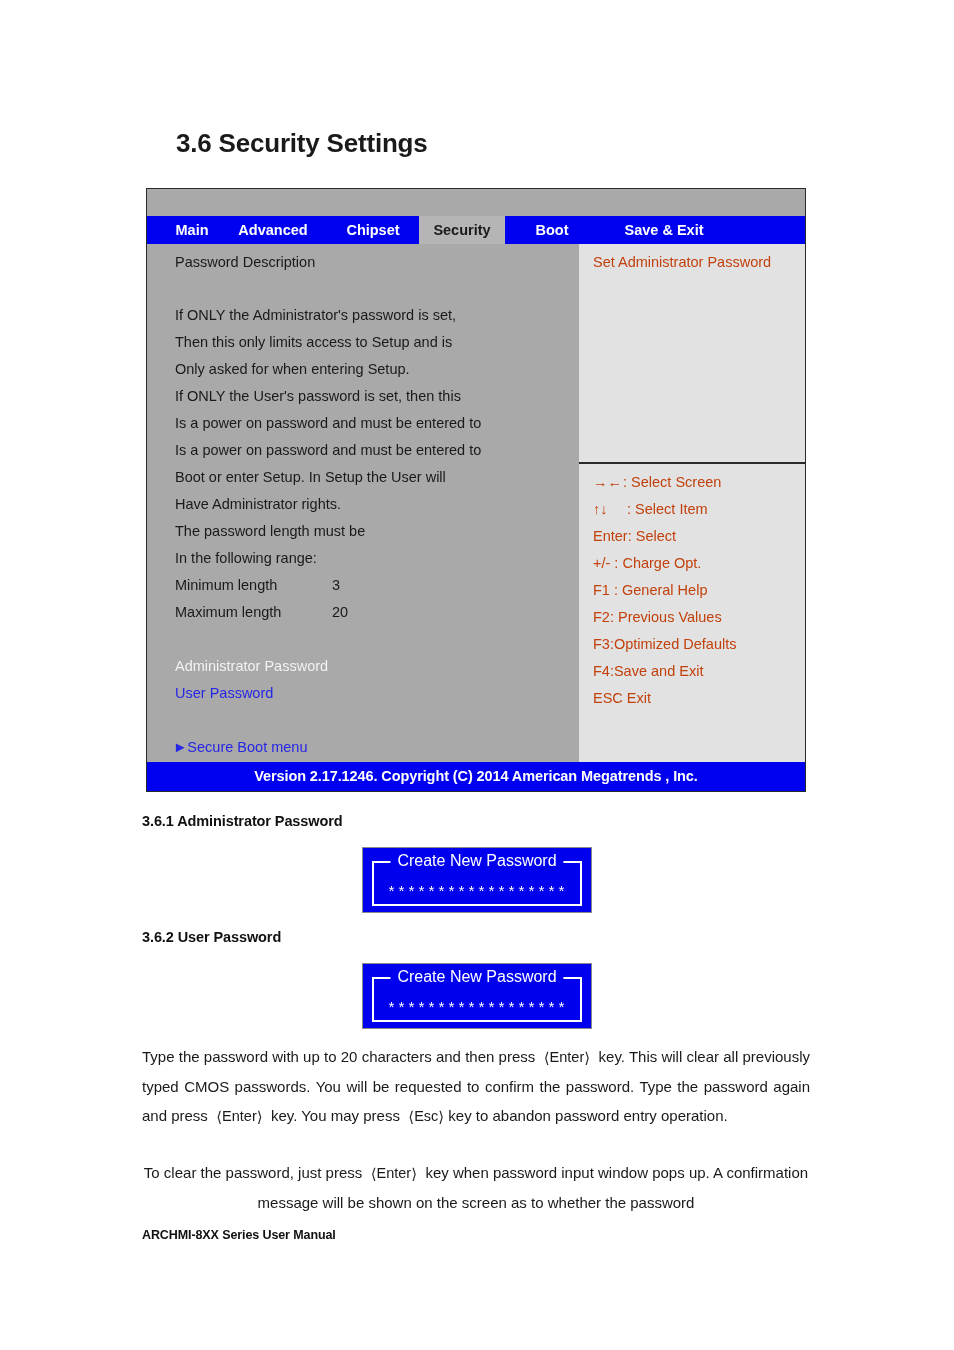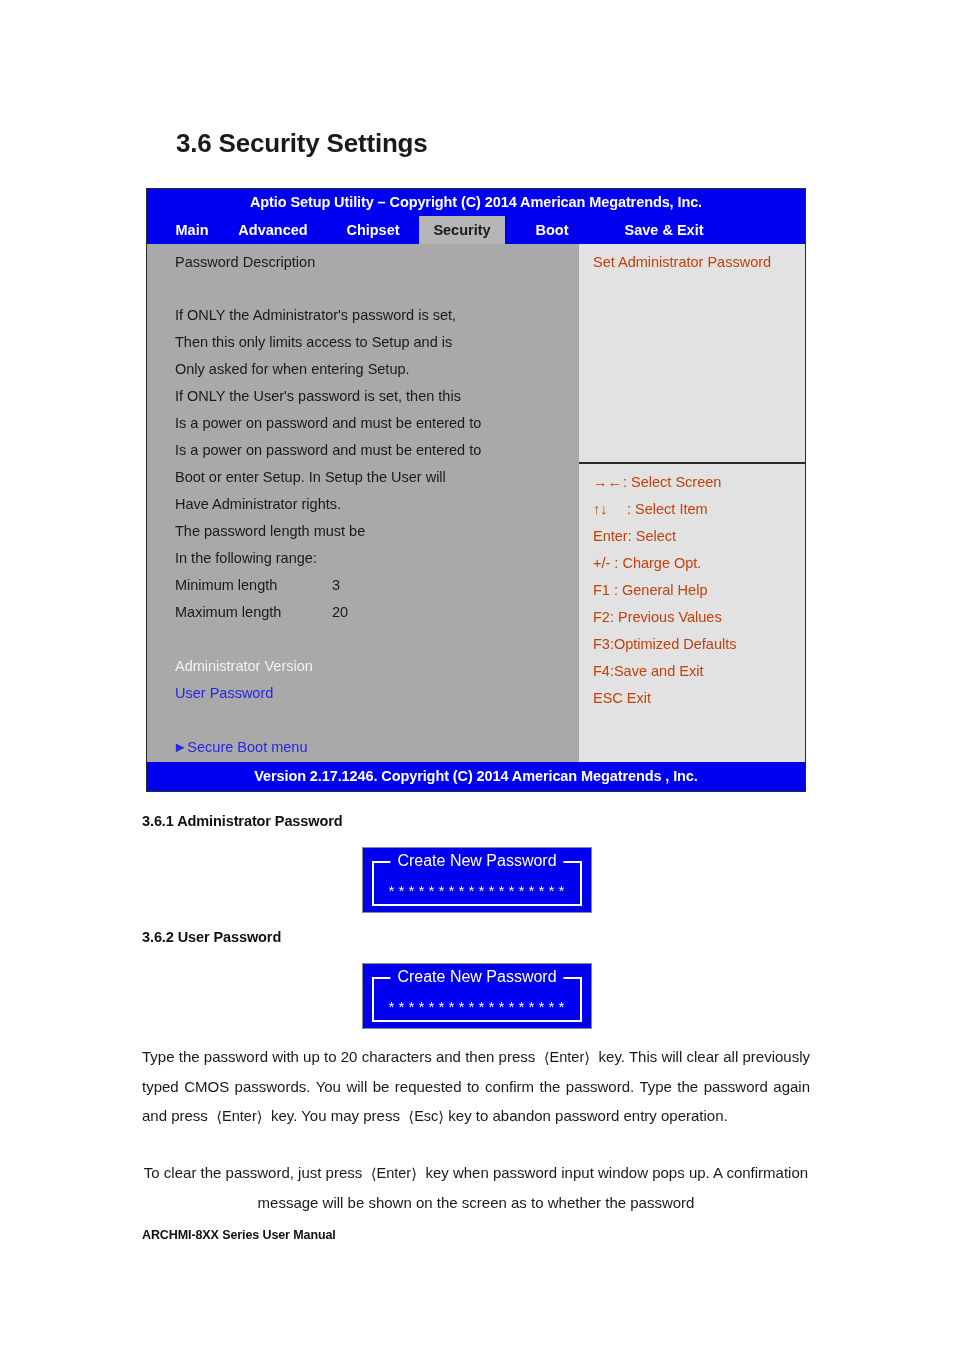--- a/index.html
+++ b/index.html
@@ -264,21 +264,20 @@
 </style>
 </head>
 <body>
 
 <div class="page">
 
   <div class="h-section">3.6 Security Settings</div>
 
   <div class="bios">
 
-    <div class="bios-titlebar">Aptio Setup Utility – Copyright (C) 2014 American Megatrends, Inc.</div>
 
     <div class="bios-tabs">
       <div class="bios-tab" id="tab-main">Main</div>
       <div class="bios-tab" id="tab-advanced">Advanced</div>
       <div class="bios-tab" id="tab-chipset">Chipset</div>
       <div class="bios-tab active" id="tab-security">Security</div>
       <div class="bios-tab" id="tab-boot">Boot</div>
       <div class="bios-tab" id="tab-saveexit">Save &amp; Exit</div>
     </div>
 
@@ -295,21 +294,21 @@
       <div class="ltext" style="top:252px;">Have Administrator rights.</div>
       <div class="ltext" style="top:279px;">The password length must be</div>
       <div class="ltext" style="top:306px;">In the following range:</div>
 
       <div class="ltext" style="top:333px;">Minimum length</div>
       <div class="lval" style="top:333px; left:185px;">3</div>
 
       <div class="ltext" style="top:360px;">Maximum length</div>
       <div class="lval" style="top:360px; left:185px;">20</div>
 
-      <div class="ltext white" style="top:414px;">Administrator Version</div>
+      <div class="ltext white" style="top:414px;">Administrator Password</div>
       <div class="ltext bluelink" style="top:441px;">User Password</div>
 
       <div class="ltext bluelink" style="top:495px; left:26px;"><span>►</span><span>Secure Boot menu</span></div>
     </div>
 
     <div class="bios-right">
       <div class="bios-right-top">
         <div class="rtext" style="top:10px;">Set Administrator Password</div>
       </div>
       <div class="bios-right-bottom">

